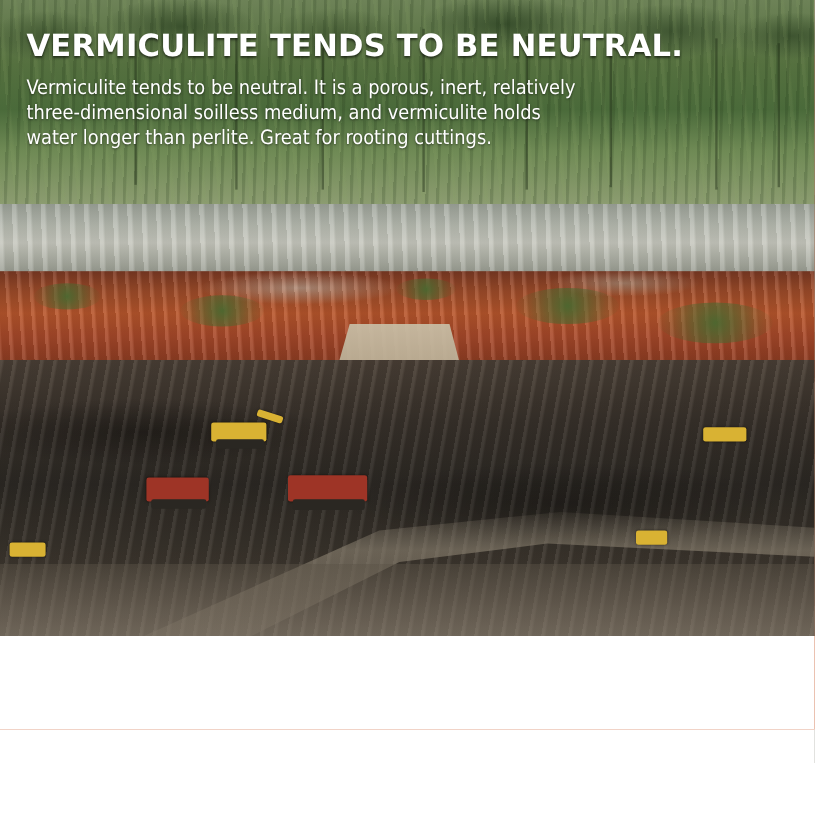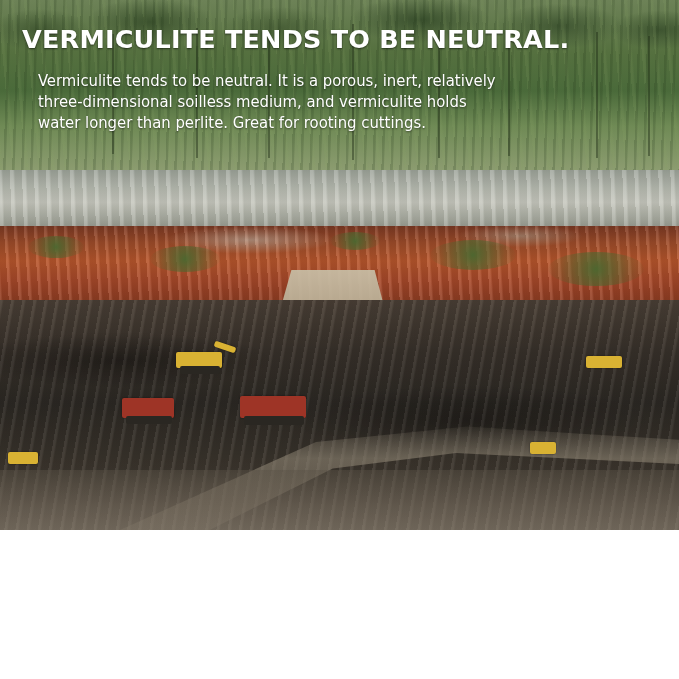--- a/index.html
+++ b/index.html
@@ -153,21 +153,21 @@
     margin: 0 0 8px 0;
     font-family: "DejaVu Sans", sans-serif;
     font-weight: bold;
     font-size: 25.5px;
     letter-spacing: 0.2px;
     color: #ffffff;
     text-shadow: 0 1px 2px rgba(0,0,0,0.55);
     white-space: nowrap;
   }
   .subcopy {
-    margin: 16px;
+    margin: 0;
     font-family: "DejaVu Sans Condensed", "DejaVu Sans", sans-serif;
     font-size: 16.5px;
     line-height: 21px;
     color: #ffffff;
     text-shadow: 0 1px 2px rgba(0,0,0,0.5);
     max-width: 470px;
   }
 
   
   .bottom {

